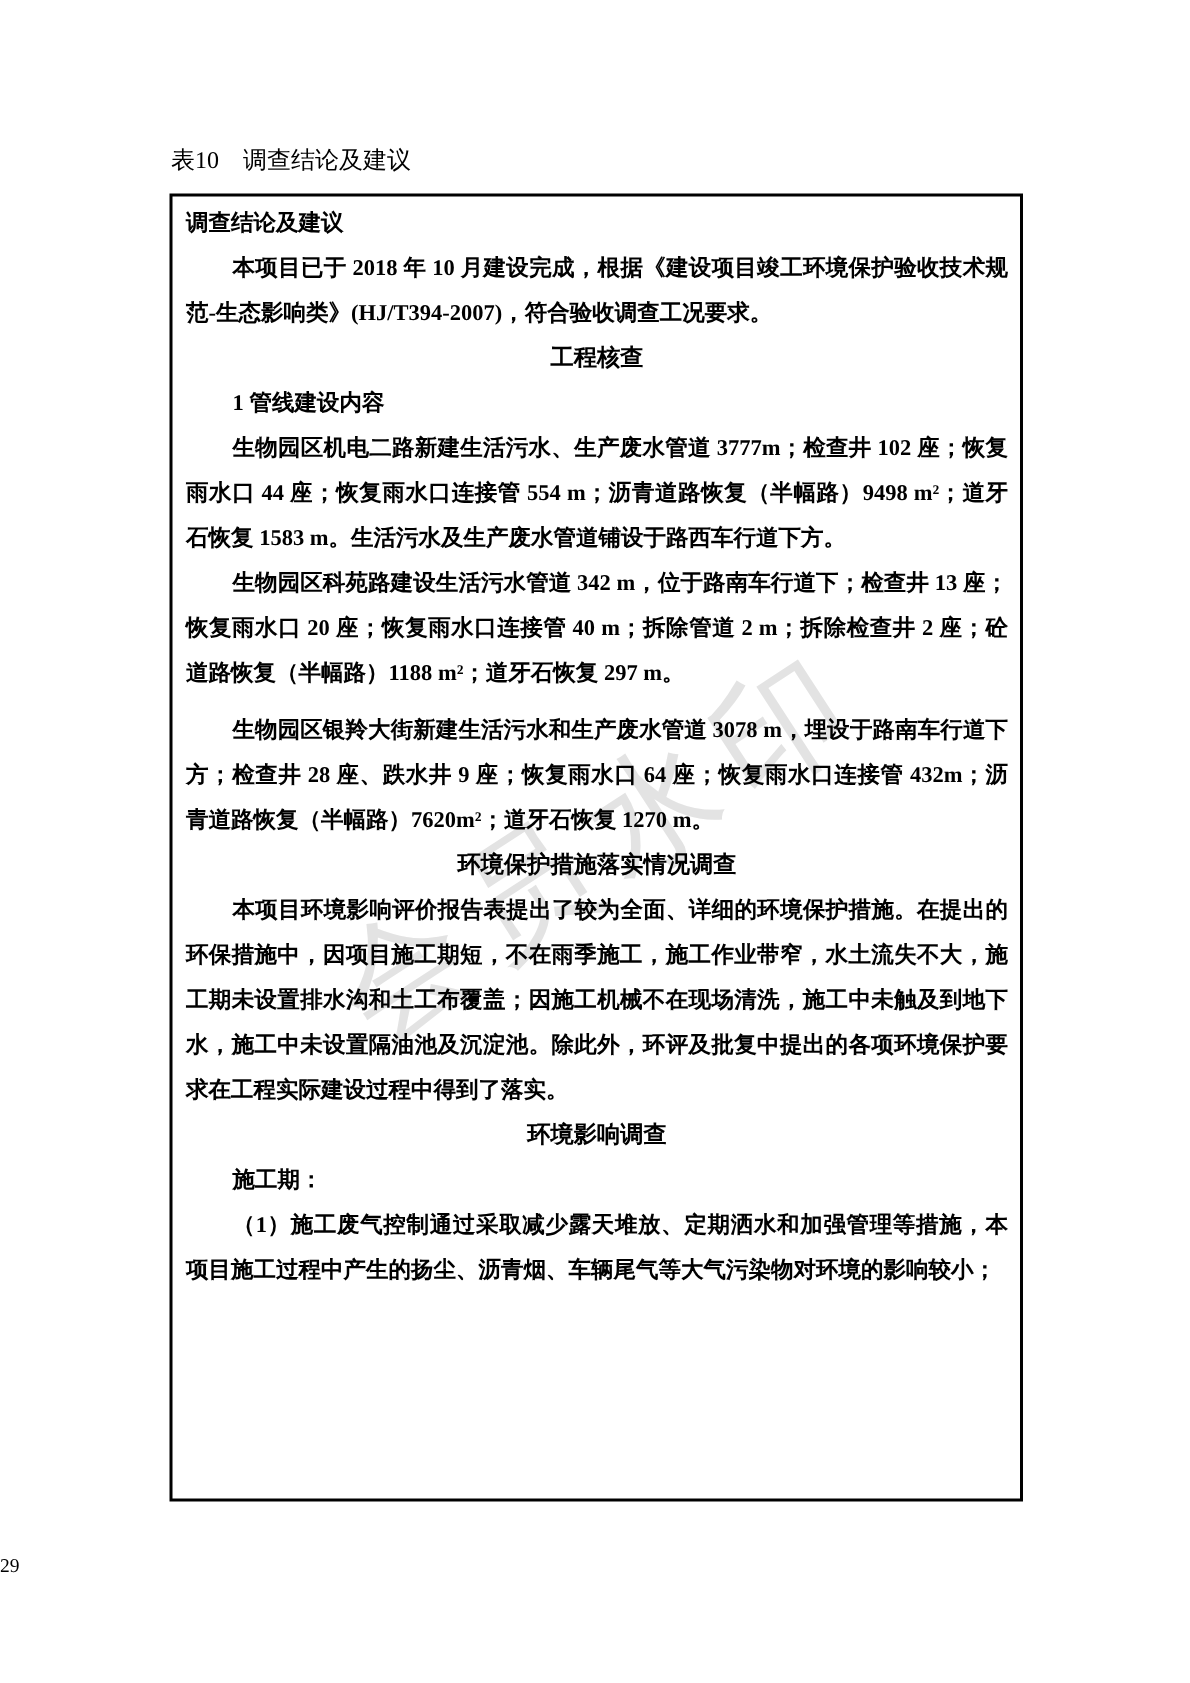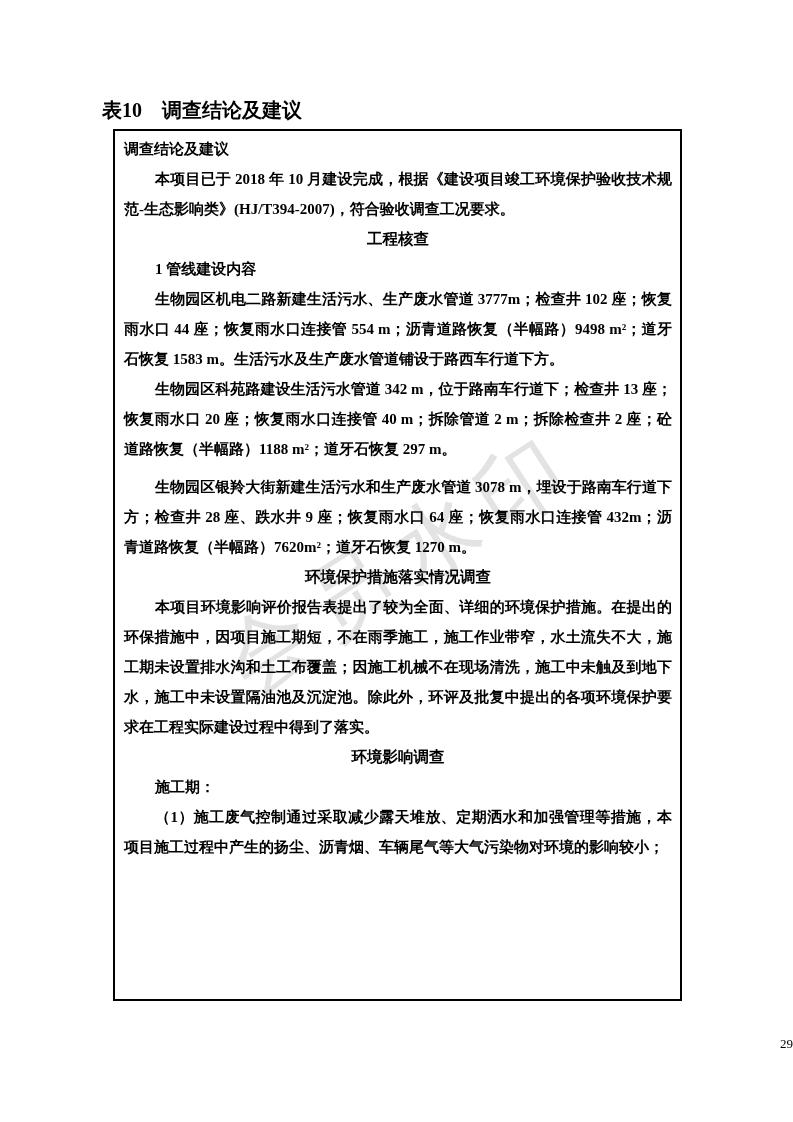--- a/index.html
+++ b/index.html
@@ -25,24 +25,24 @@
     transform: rotate(-33deg);
     font-size: 86px;
     letter-spacing: 14px;
     color: #e3e3e3;
     white-space: nowrap;
     z-index: 0;
     user-select: none;
   }
   .caption {
     position: absolute;
-    left: 102px;
+    left: 114px;
     top: 97px;
-    font-size: 20px;
-    font-weight: bold;
+    font-size: 16px;
+    font-weight: normal;
     z-index: 2;
     margin: 0;
   }
   .report-box {
     position: absolute;
     left: 113px;
     top: 129px;
     width: 569px;
     height: 872px;
     border: 2px solid #000000;
@@ -73,21 +73,21 @@
     text-align: center;
   }
   .spaced {
     margin-top: 8px;
   }
   .page-number {
     position: absolute;
     left: 0;
     top: 1036px;
     width: 793px;
-    text-align: right;
+    text-align: left;
     font-size: 13px;
     z-index: 2;
   }
 </style>
 </head>
 <body>
 
 <div class="page">
 
   <div class="watermark">会员水印</div>

